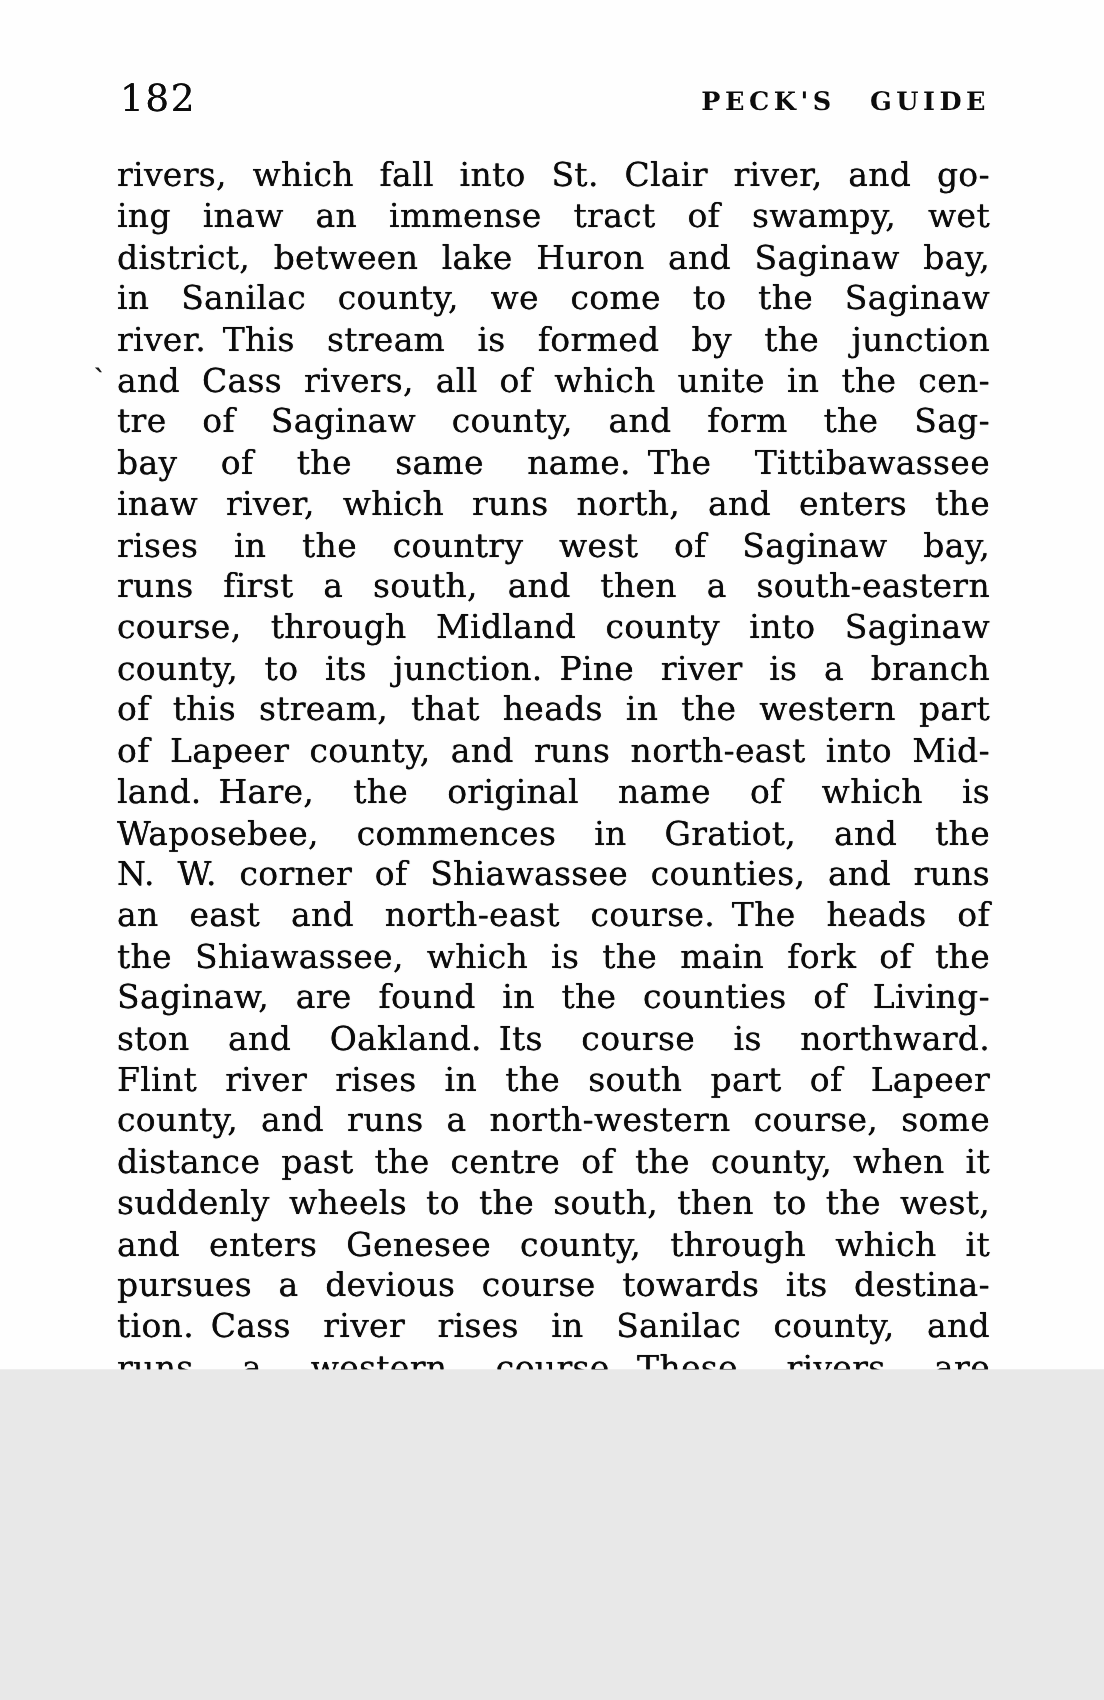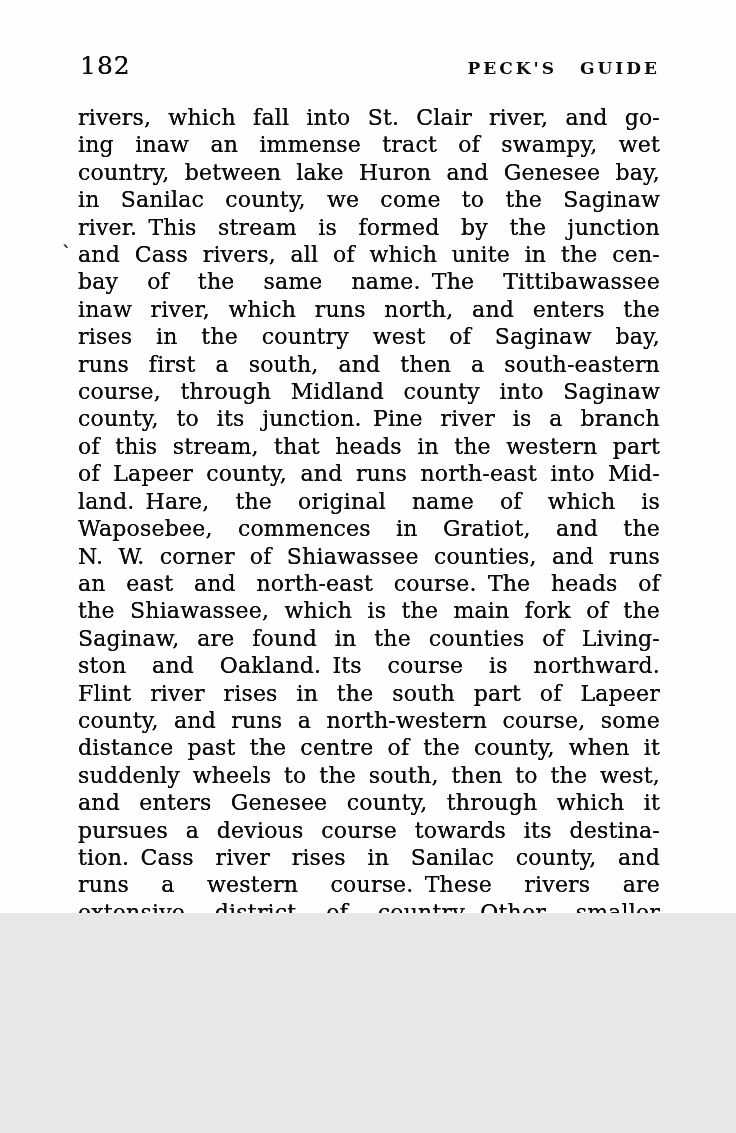--- a/index.html
+++ b/index.html
@@ -69,24 +69,25 @@
 
 <div class="page">
   <div>
     <span class="pagenum">182</span>
     <span class="running-title">PECK'S GUIDE</span>
   </div>
 
   <div class="body-text">
       <div class="line">rivers, which fall into St. Clair river, and go-</div>
       <div class="line">ing inaw an immense tract of swampy, wet</div>
-      <div class="line">country, between lake Huron and Genesee bay,</div>
+      <div class="line">district, between lake Huron and Saginaw bay,</div>
       <div class="line">in Sanilac county, we come to the Saginaw</div>
       <div class="line">river. This stream is formed by the junction</div>
       <div class="line">and Cass rivers, all of which unite in the cen-</div>
+      <div class="line">tre of Saginaw county, and form the Sag-</div>
       <div class="line">bay of the same name. The Tittibawassee</div>
       <div class="line">inaw river, which runs north, and enters the</div>
       <div class="line">rises in the country west of Saginaw bay,</div>
       <div class="line">runs first a south, and then a south-eastern</div>
       <div class="line">course, through Midland county into Saginaw</div>
       <div class="line">county, to its junction. Pine river is a branch</div>
       <div class="line">of this stream, that heads in the western part</div>
       <div class="line">of Lapeer county, and runs north-east into Mid-</div>
       <div class="line">land. Hare, the original name of which is</div>
       <div class="line">Waposebee, commences in Gratiot, and the</div>

